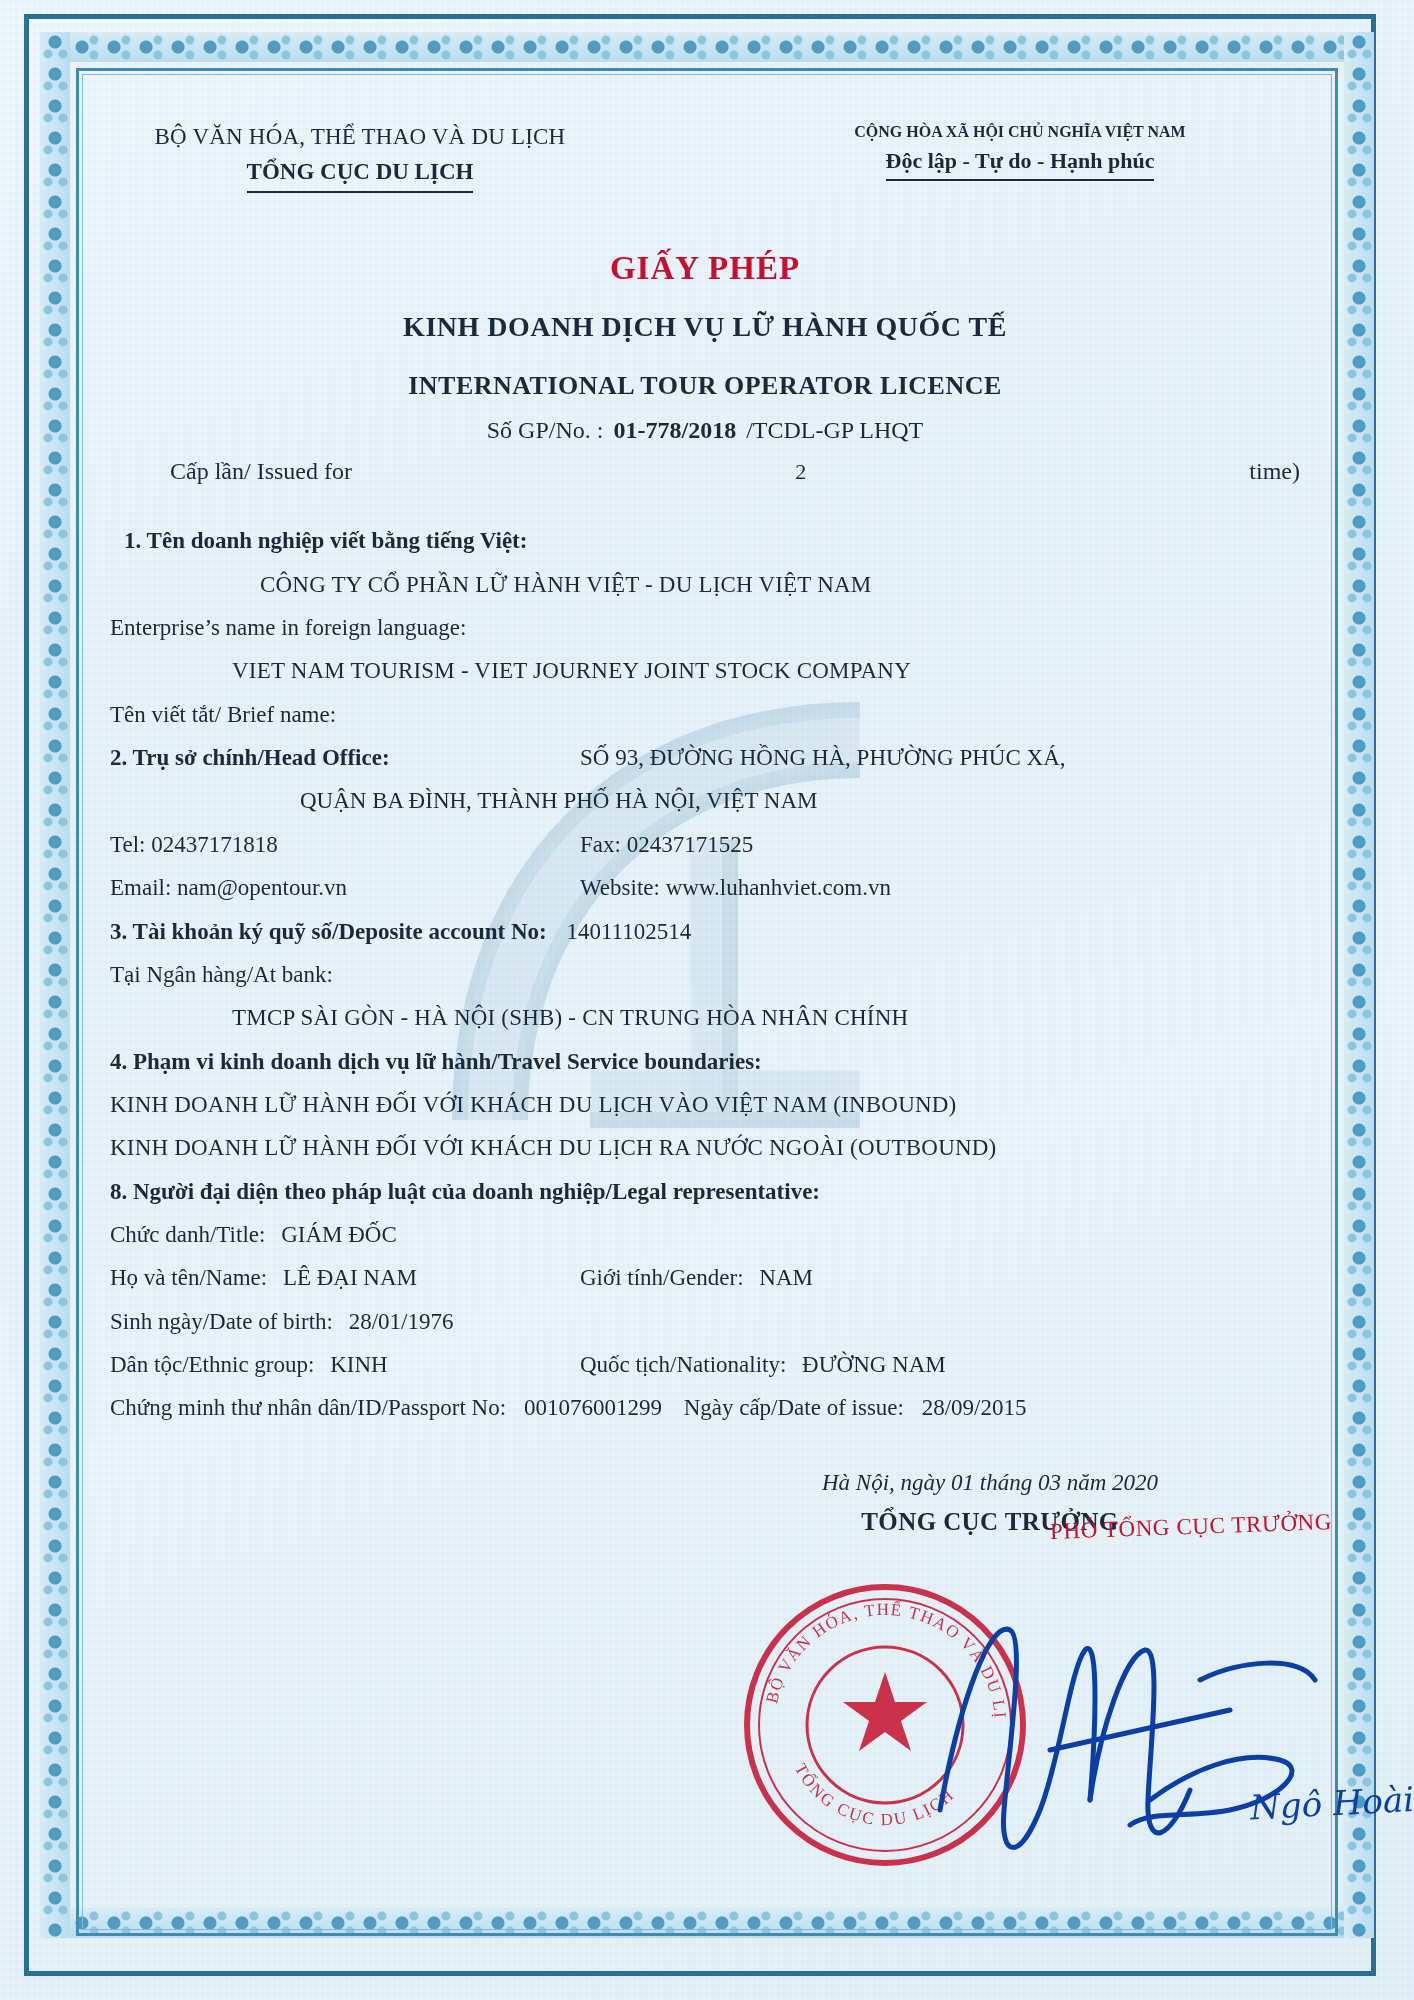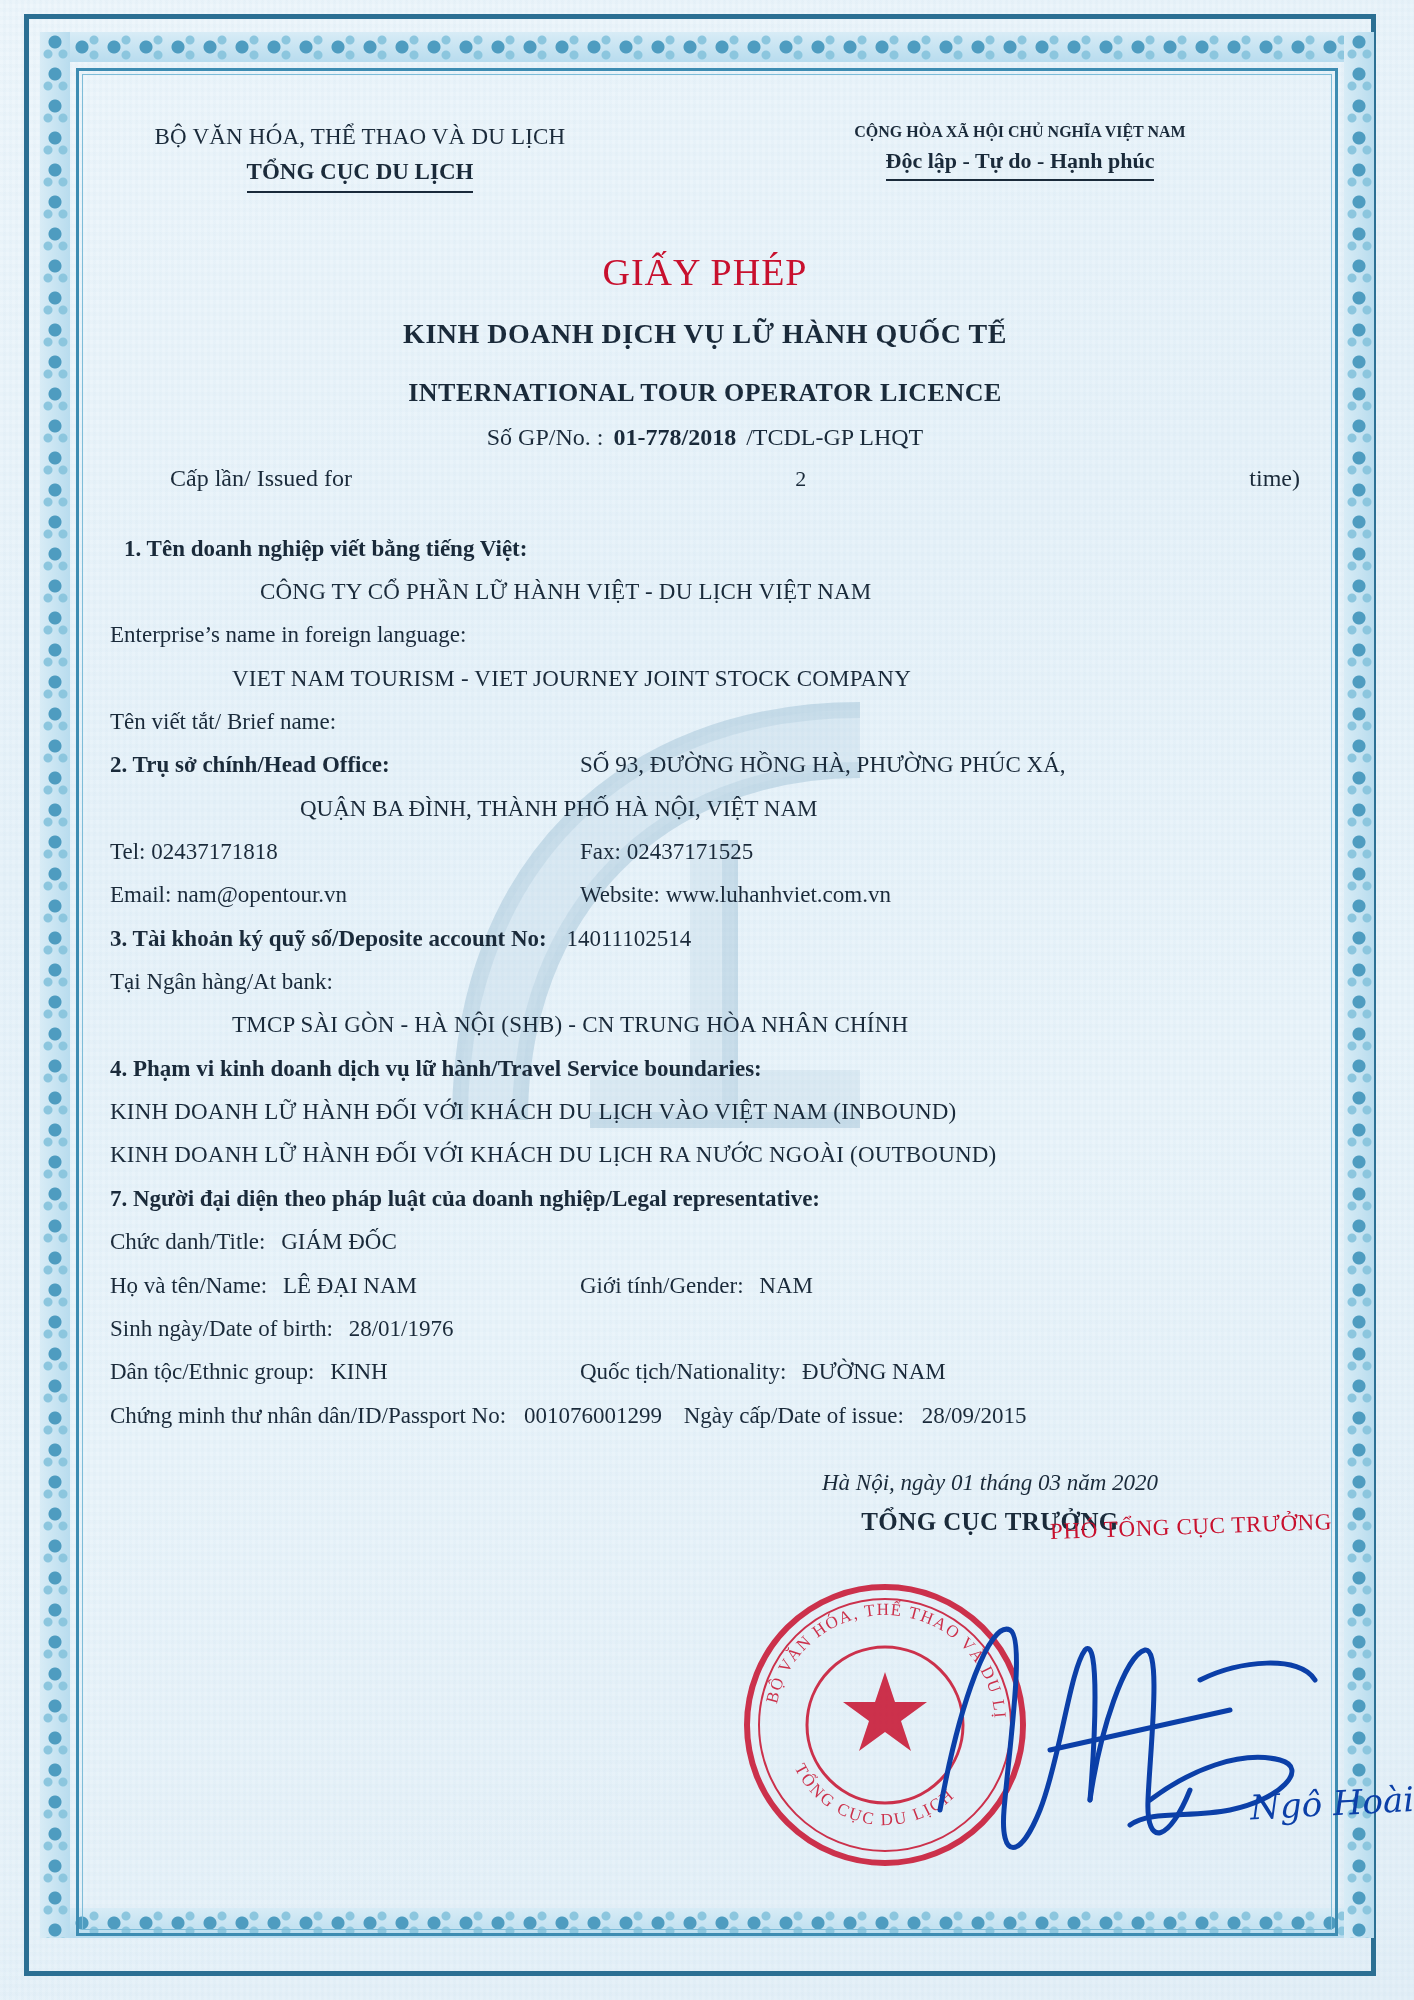--- a/index.html
+++ b/index.html
@@ -114,22 +114,22 @@
     padding-bottom: 2px;
   }
   .head-left .l1 { font-size: 23px; letter-spacing: .2px; }
   .head-left .l2 { font-weight: bold; font-size: 23px; margin-top: 2px; }
   .head-right .r1 { font-weight: bold; font-size: 16px; }
   .head-right .r2 { font-weight: bold; font-size: 22px; margin-top: 2px; }
 
   .title-block { text-align: center; margin-top: 52px; }
   .title-main {
     color: #c8102e;
-    font-weight: normal;
-    font-size: 38px;
+    font-weight: bold;
+    font-size: 33px;
     letter-spacing: 1px;
   }
   .title-vn {
     font-weight: bold;
     font-size: 28px;
     margin-top: 14px;
     letter-spacing: .5px;
   }
   .title-en {
     font-weight: bold;
@@ -320,21 +320,21 @@
         <span style="padding-left:14px">14011102514</span>
       </div>
 
       <div class="line">Tại Ngân hàng/At bank:</div>
       <div class="line indent-4 uppercase-val">TMCP SÀI GÒN - HÀ NỘI (SHB) - CN TRUNG HÒA NHÂN CHÍNH</div>
 
       <div class="line lbl-bold">4. Phạm vi kinh doanh dịch vụ lữ hành/Travel Service boundaries:</div>
       <div class="line uppercase-val">KINH DOANH LỮ HÀNH ĐỐI VỚI KHÁCH DU LỊCH VÀO VIỆT NAM (INBOUND)</div>
       <div class="line uppercase-val">KINH DOANH LỮ HÀNH ĐỐI VỚI KHÁCH DU LỊCH RA NƯỚC NGOÀI (OUTBOUND)</div>
 
-      <div class="line lbl-bold">7. Người đại diện theo pháp luật của doanh nghiệp/Legal representative:</div>
+      <div class="line lbl-bold">8. Người đại diện theo pháp luật của doanh nghiệp/Legal representative:</div>
 
       <div class="line">
         <span>Chức danh/Title:</span>
         <span style="padding-left:10px">GIÁM ĐỐC</span>
       </div>
 
       <div class="line two-col">
         <span class="col-a">
           <span>Họ và tên/Name:</span>
           <span style="padding-left:10px">LÊ ĐẠI NAM</span>

